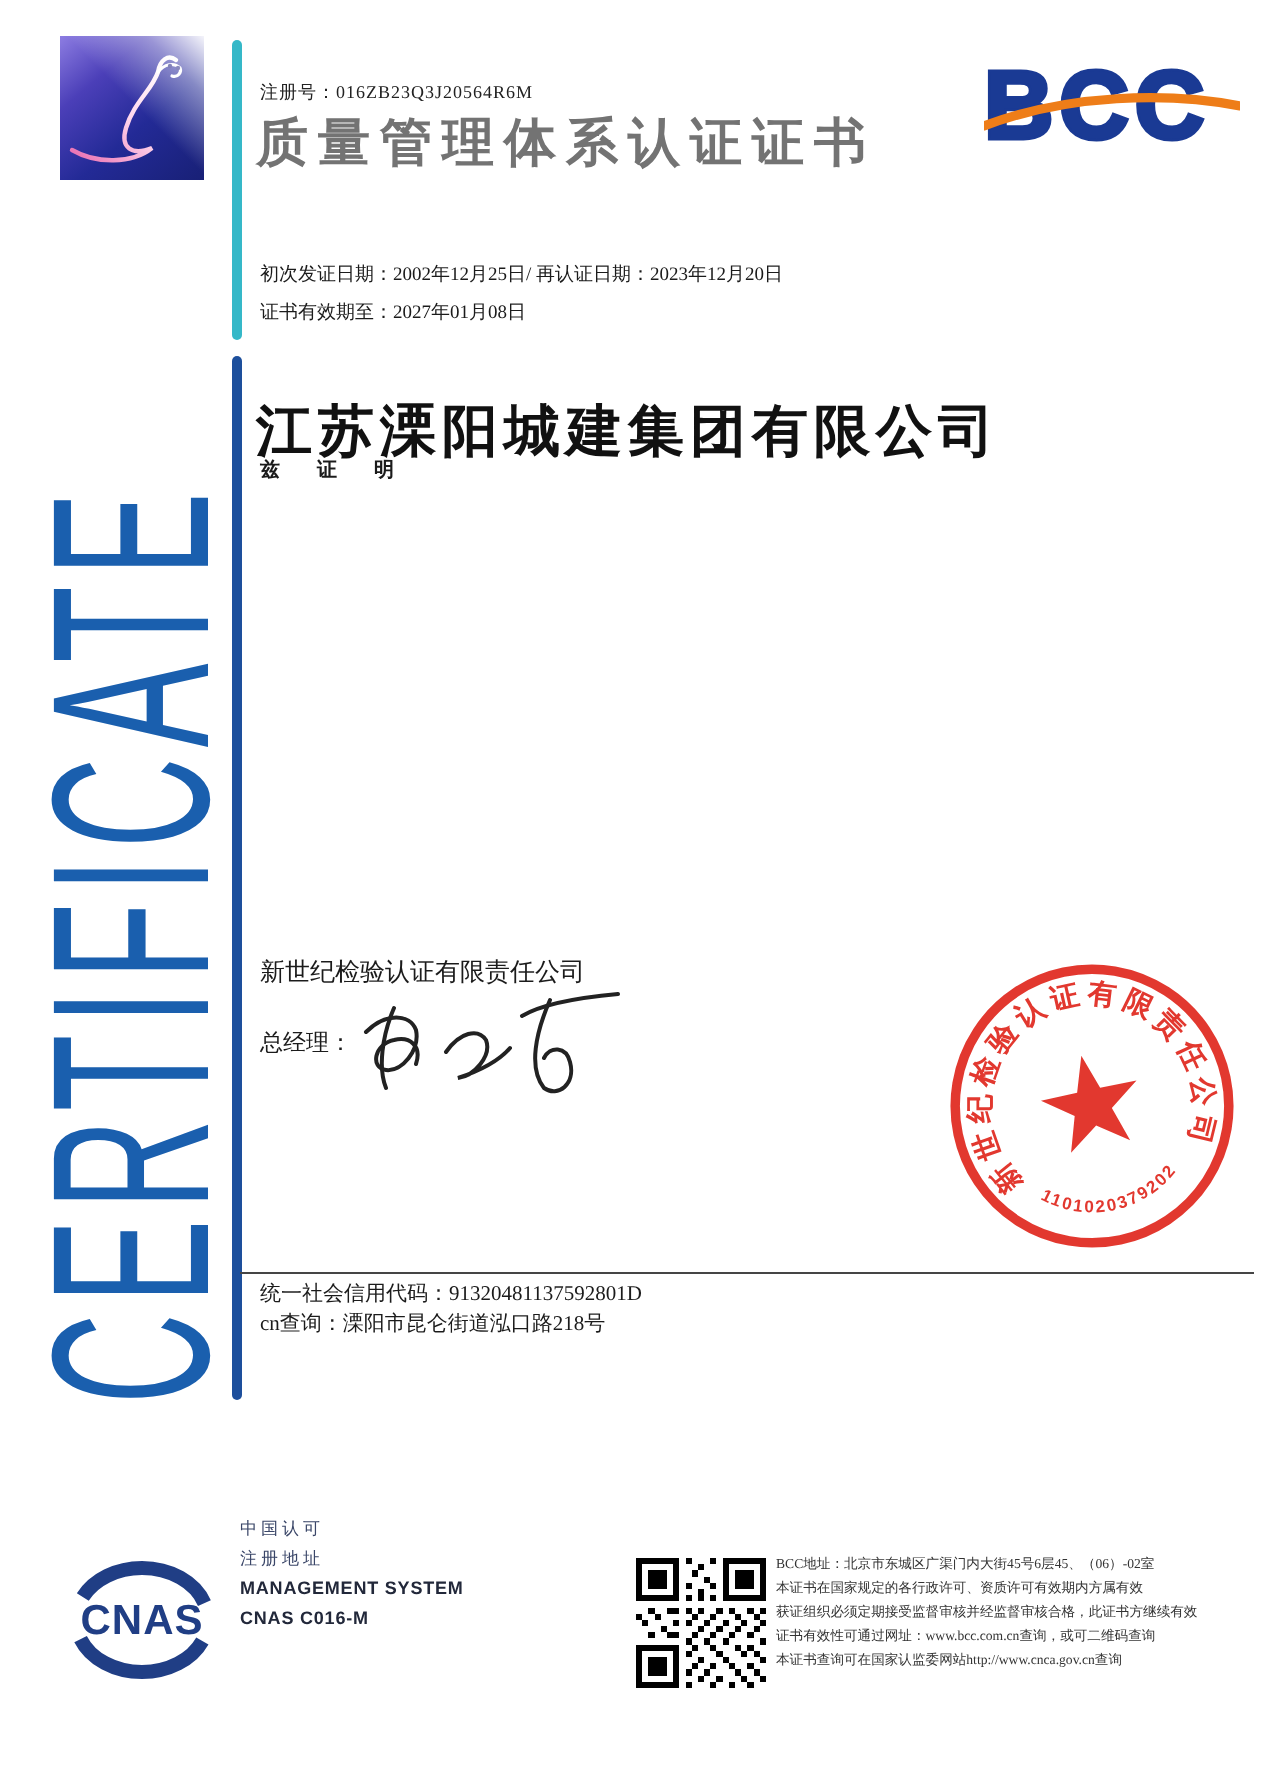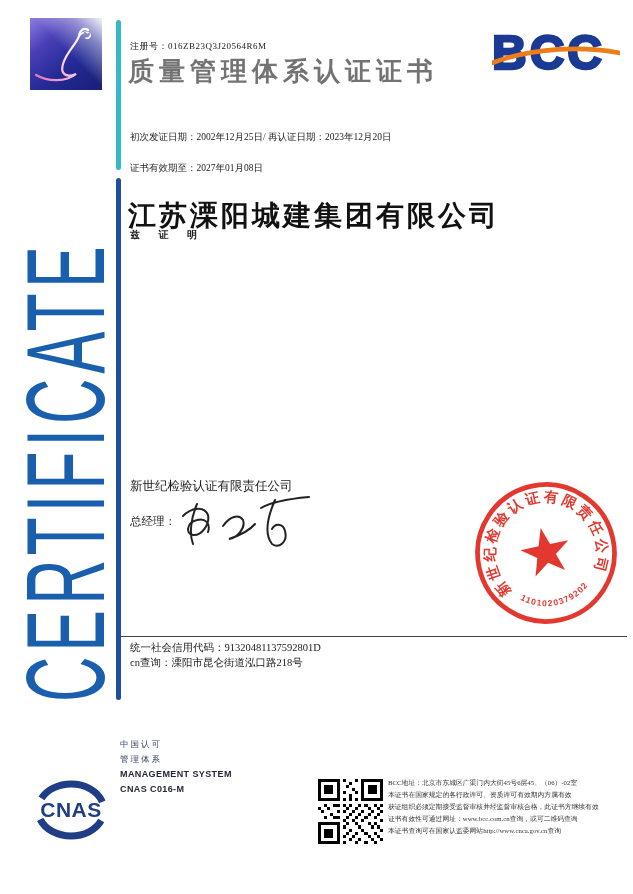--- a/index.html
+++ b/index.html
@@ -18,37 +18,37 @@
 
   
   .logo-square{left:30px;top:18px;width:72px;height:72px;
     background:linear-gradient(140deg,#8d7de2 0%,#4b3fb8 28%,#232a96 60%,#182076 100%);}
   .logo-beam{position:absolute;inset:0;
     background:linear-gradient(225deg,rgba(255,255,255,0.95) 0%,rgba(255,255,255,0.45) 20%,rgba(255,255,255,0) 48%);}
   .reg-line{left:130px;top:40px;font-size:9px;color:#222;letter-spacing:0.5px;}
   .title{left:128px;top:54px;font-size:26px;font-weight:700;letter-spacing:5px;color:#737373;}
   .bcc-logo{left:492px;top:22px;width:128px;height:58px;}
   .dates1{left:130px;top:131px;font-size:9.5px;}
-  .dates2{left:130px;top:150px;font-size:9.5px;margin-top:12px;}
+  .dates2{left:130px;top:150px;font-size:9.5px;}
 
   
   .certify{left:130px;top:180px;font-size:10px;letter-spacing:8px;font-weight:700;margin-top:48px;}
   .company{left:128px;top:197px;font-size:28px;letter-spacing:3px;color:#111;font-weight:bold;}
   .scope{left:130px;top:245px;width:460px;font-size:13.5px;line-height:22px;white-space:nowrap;}
   .issuer{left:130px;top:478px;font-size:12.5px;}
   .signer{left:130px;top:514px;font-size:11.5px;}
   .signature{left:175px;top:492px;width:148px;height:64px;}
   .seal{left:470px;top:477px;width:152px;height:152px;transform:rotate(-12deg);opacity:0.93;}
 
   .sep-line{left:120px;top:636px;width:507px;height:1px;background:#454545;}
   .addr-block{left:130px;top:641px;font-size:10.5px;line-height:14.5px;font-family:Liberation Serif, serif;}
 
   
   .cnas-logo{left:34px;top:779px;width:74px;height:62px;}
-  .accred{left:120px;top:737px;line-height:15px;}
+  .accred{left:120px;top:757px;line-height:15px;}
   .accred .cn{font-size:8.5px;color:#3a4668;letter-spacing:2px;}
   .accred .en{font-size:9px;font-weight:700;color:#22283a;
               font-family:Liberation Sans, sans-serif;letter-spacing:0.4px;}
   .qr{left:318px;top:779px;width:65px;height:65px;}
   .fineprint{left:388px;top:777px;width:242px;font-size:6.8px;line-height:12px;color:#333;}
 </style>
 </head>
 <body>
 
 <div class="page">
@@ -127,21 +127,21 @@
     <div>cn查询：溧阳市昆仑街道泓口路218号</div>
   </div>
 
   <svg class="abs cnas-logo" viewBox="0 0 74 62">
     <ellipse cx="37" cy="31" rx="33" ry="26" fill="none" stroke="#203e85" stroke-width="7" stroke-dasharray="72 22" stroke-dashoffset="-11"></ellipse>
     <text x="37" y="38" text-anchor="middle" font-family="Liberation Sans, sans-serif" font-weight="700" font-size="21" fill="#203e85" letter-spacing="0.5">CNAS</text>
   </svg>
 
   <div class="abs accred">
     <div class="cn">中国认可</div>
-    <div class="cn">管理体系</div>
+    <div class="cn">注册地址</div>
     <div class="en">MANAGEMENT SYSTEM</div>
     <div class="en">CNAS C016-M</div>
   </div>
 
   <svg class="abs qr" viewBox="0 0 63 63" shape-rendering="crispEdges">
     <rect width="63" height="63" fill="#fff"></rect>
     <g fill="#000" fill-rule="evenodd">
       <path d="M0 0h21v21H0zM3 3v15h15V3zM6 6h9v9H6z"></path>
       <path d="M0 0h21v21H0zM3 3v15h15V3zM6 6h9v9H6z" transform="translate(42,0)"></path>
       <path d="M0 0h21v21H0zM3 3v15h15V3zM6 6h9v9H6z" transform="translate(0,42)"></path>

